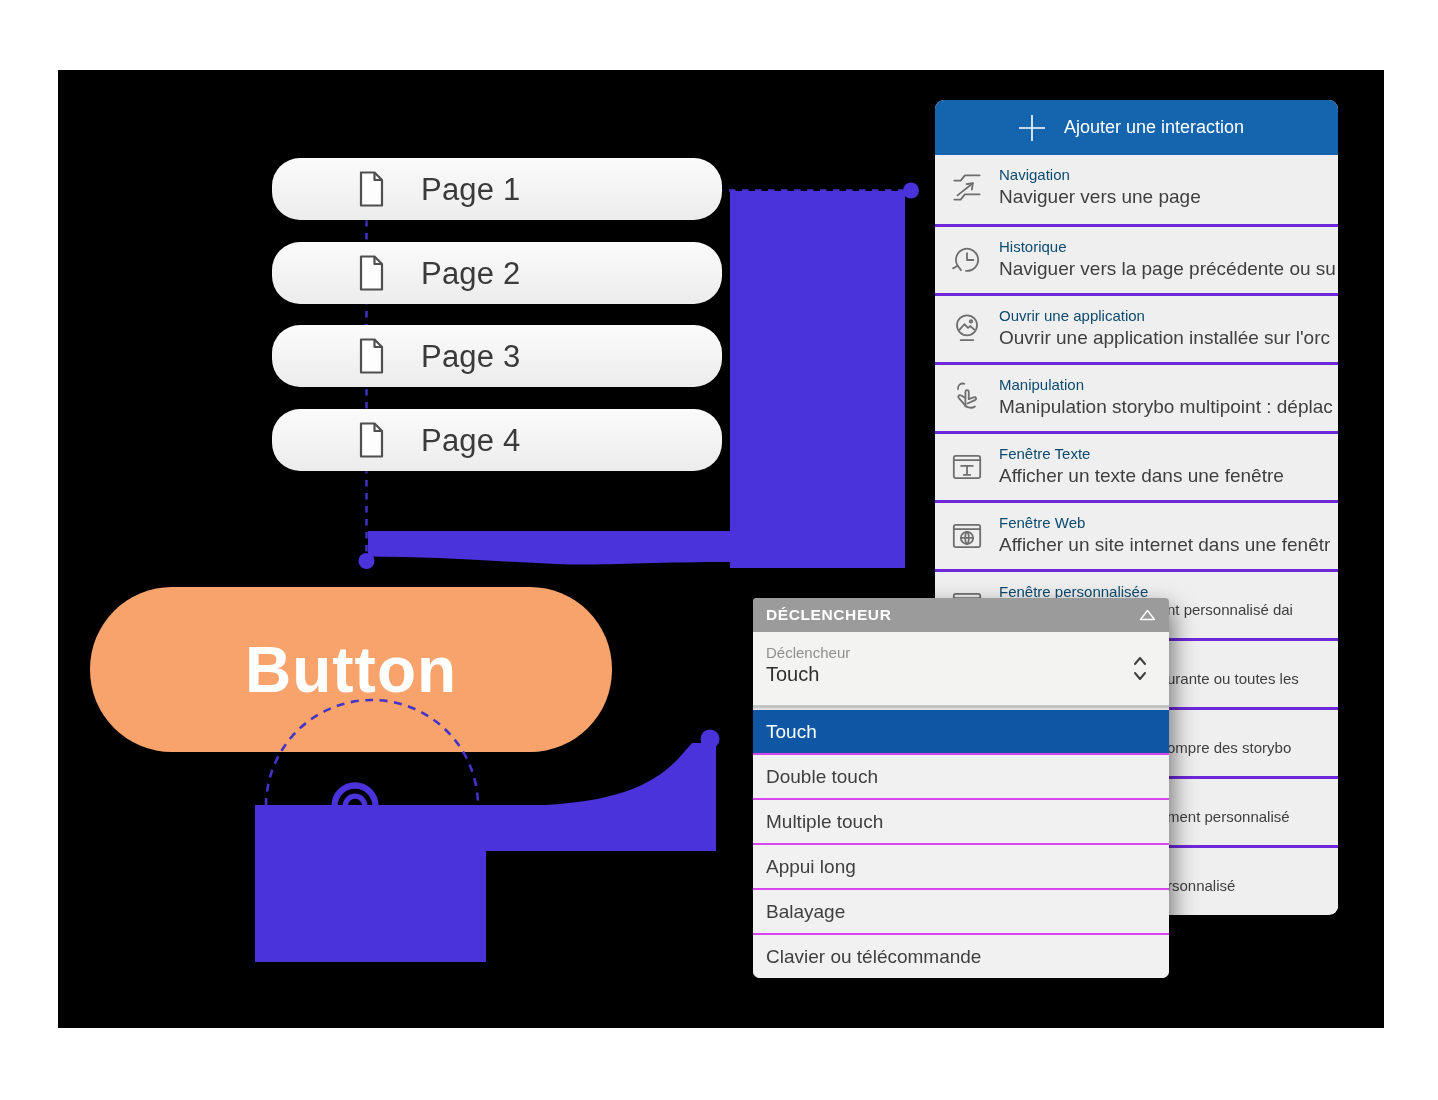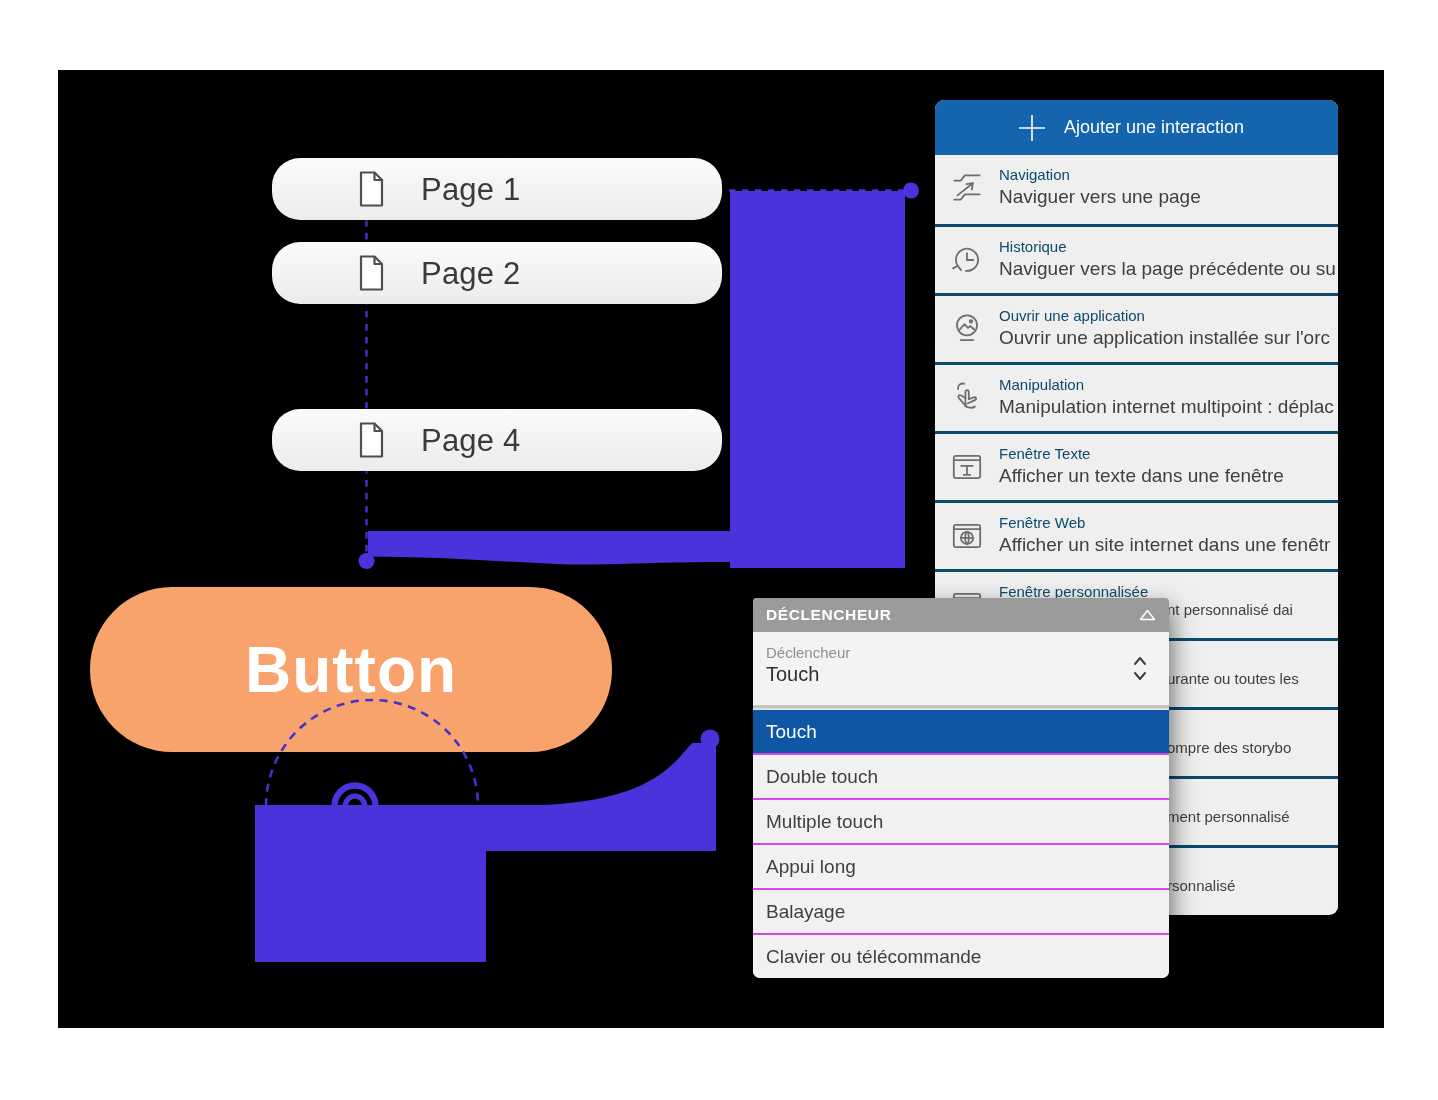--- a/index.html
+++ b/index.html
@@ -24,21 +24,21 @@
 
   
   .ipanel{left:935px;top:100px;width:403px;height:815px;background:#efefef;border-radius:9px;
           overflow:hidden;z-index:4;box-shadow:0 8px 22px rgba(0,0,0,.45);}
   .ipanel-header{position:absolute;left:0;top:0;width:100%;height:55px;background:#1464AE;
                  display:flex;align-items:center;cursor:pointer;}
   .ipanel-header .plus{margin-left:82px;}
   .ipanel-header .htxt{color:#fff;font-size:18px;margin-left:17px;}
   .ilist{position:absolute;left:0;top:55px;width:100%;}
   .xitem{position:relative;height:69px;box-sizing:border-box;background:#efefef;}
-  .xitem + .xitem{border-top:3px solid #0c4a6e;}
+  .xitem + .xitem{border-top:3px solid #6d28d9;}
   .xitem .iico{position:absolute;left:13px;top:14px;}
   .xitem .ititle{position:absolute;left:64px;top:11px;font-size:15px;color:#0c4a6e;white-space:nowrap;}
   .xitem .idesc{position:absolute;left:64px;top:31px;font-size:19px;color:#3f3f3f;white-space:nowrap;width:400px;}
   .frag{position:absolute;left:232px;font-size:15px;color:#3f3f3f;white-space:nowrap;z-index:1;}
 
   
   .tpanel{left:753px;top:598px;width:416px;height:380px;z-index:5;border-radius:4px 4px 7px 7px;
           box-shadow:3px 10px 24px rgba(0,0,0,.55);overflow:hidden;background:#f1f1f1;}
   .theader{position:absolute;left:0;top:0;width:100%;height:34px;background:#9B9B9B;display:flex;
            align-items:center;justify-content:space-between;cursor:pointer;}
@@ -89,20 +89,29 @@
   </div>
   <div class="abs page-btn" style="top:242px">
     <span class="doc">
       <svg width="30" height="38" viewBox="0 0 30 38">
           <path d="M5 2.5h13.5L26 10v25.5H5z" fill="#fdfdfd" stroke="#4f4f4f" stroke-width="2.2" stroke-linejoin="round"></path>
           <path d="M18.5 2.5V10H26" fill="none" stroke="#4f4f4f" stroke-width="2.2" stroke-linejoin="round"></path>
         </svg>
     </span>
     <span class="lbl">Page 2</span>
   </div>
+  <div class="abs page-btn" style="top:325px">
+    <span class="doc">
+      <svg width="30" height="38" viewBox="0 0 30 38">
+          <path d="M5 2.5h13.5L26 10v25.5H5z" fill="#fdfdfd" stroke="#4f4f4f" stroke-width="2.2" stroke-linejoin="round"></path>
+          <path d="M18.5 2.5V10H26" fill="none" stroke="#4f4f4f" stroke-width="2.2" stroke-linejoin="round"></path>
+        </svg>
+    </span>
+    <span class="lbl">Page 3</span>
+  </div>
   <div class="abs page-btn" style="top:409px">
     <span class="doc">
       <svg width="30" height="38" viewBox="0 0 30 38">
           <path d="M5 2.5h13.5L26 10v25.5H5z" fill="#fdfdfd" stroke="#4f4f4f" stroke-width="2.2" stroke-linejoin="round"></path>
           <path d="M18.5 2.5V10H26" fill="none" stroke="#4f4f4f" stroke-width="2.2" stroke-linejoin="round"></path>
         </svg>
     </span>
     <span class="lbl">Page 4</span>
   </div>
 
@@ -166,21 +175,21 @@
       <div class="xitem">
         <span class="iico">
           <svg width="38" height="38" viewBox="0 0 36 36" fill="none" stroke="#6e6e6e" stroke-width="1.7" stroke-linecap="round" stroke-linejoin="round">
               <path d="M16.5 26V12.5c0-2.6 3.2-2.6 3.2 0V19"></path>
               <path d="M19.7 19l4.6-1.6c2.2-.8 3.4 1.6 1.2 2.6l-7 3.2"></path>
               <path d="M16.5 18l-4-2.3c-2.2-1.2-3.8 1-2 2.7l6 6.8c2 2.3 6.5 2.8 9 .8"></path>
               <path d="M9.5 9.5C9 6 12 3.5 15.5 4.5"></path>
             </svg>
         </span>
         <span class="ititle">Manipulation</span>
-        <span class="idesc">Manipulation internet multipoint : déplac</span>
+        <span class="idesc">Manipulation storybo multipoint : déplac</span>
       </div>
 
       <div class="xitem">
         <span class="iico">
           <svg width="38" height="38" viewBox="0 0 36 36" fill="none" stroke="#6e6e6e" stroke-width="1.7" stroke-linecap="round" stroke-linejoin="round">
               <rect x="5.5" y="7.5" width="25" height="21" rx="2"></rect>
               <path d="M5.5 11.5h25"></path>
               <path d="M12.5 17h11M18 17v8.5M15 25.5h6"></path>
             </svg>
         </span>

